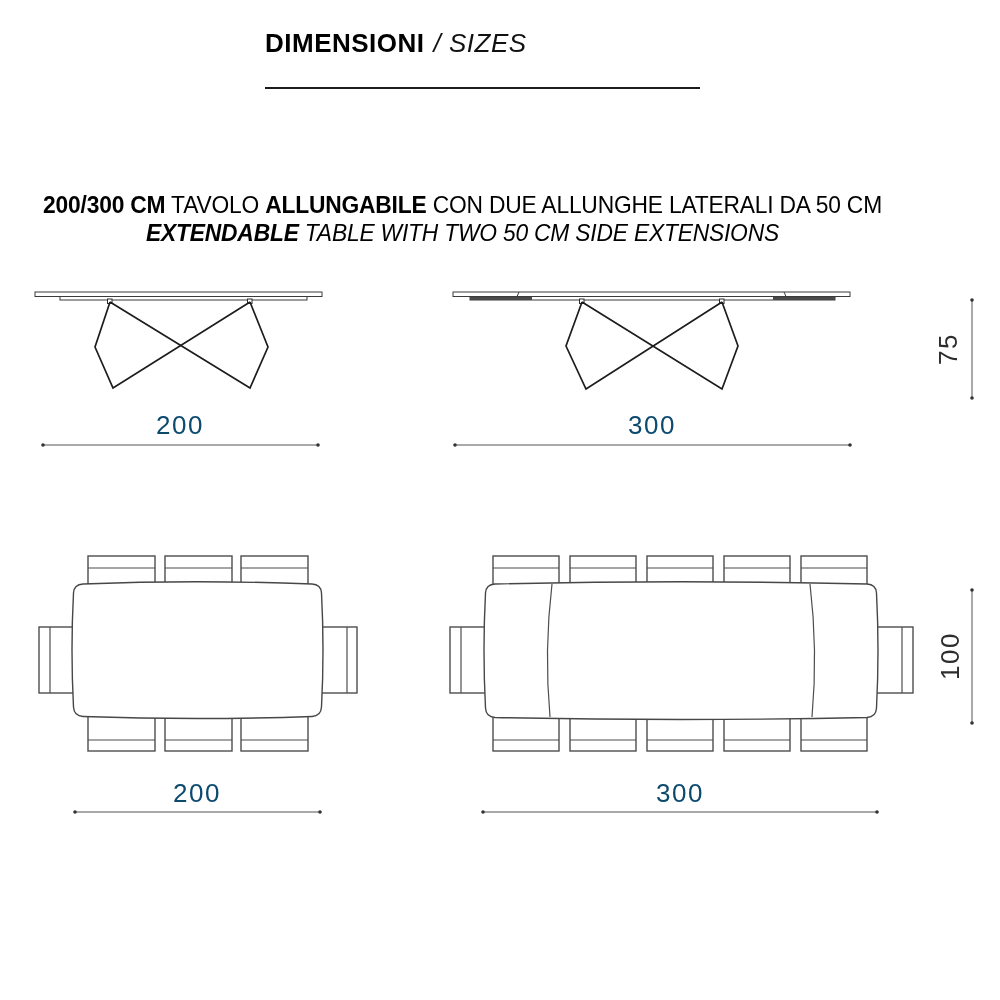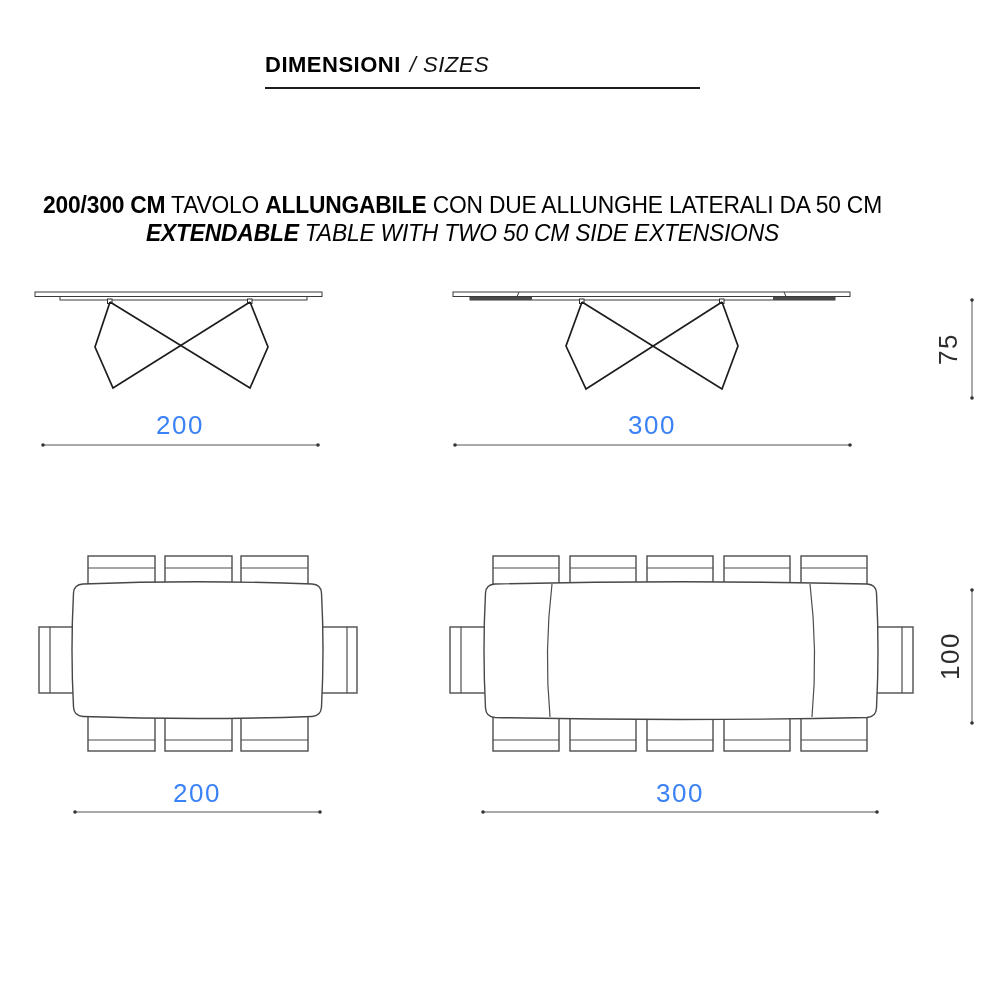--- a/index.html
+++ b/index.html
@@ -1,33 +1,33 @@
 <!DOCTYPE html>
 <html><head>
 <meta charset="utf-8">
 <style>
   html,body{margin:0;padding:0;background:#fff;}
   body{width:1000px;height:1000px;position:relative;overflow:hidden;
        font-family:"Liberation Sans","DejaVu Sans",sans-serif;color:#000;}
 
-  .title{position:absolute;left:265px;top:28px;font-size:22px;white-space:nowrap;margin-top:24px;}
+  .title{position:absolute;left:265px;top:28px;font-size:26px;white-space:nowrap;}
   .title .t-bold{font-weight:700;letter-spacing:.5px;}
   .title .t-italic{font-style:italic;font-weight:400;margin-left:9px;letter-spacing:.5px;color:#111;}
   .title-rule{position:absolute;left:265px;top:87px;width:435px;height:2px;background:#1c1c1c;}
 
   .desc{position:absolute;left:0;top:0;width:925px;text-align:center;
         transform:scaleX(0.95);transform-origin:50% 0;white-space:nowrap;}
   .desc-line1{position:absolute;left:0;top:191px;width:100%;font-size:24px;letter-spacing:-.2px;}
   .desc-line2{position:absolute;left:0;top:219px;width:100%;font-size:24px;font-style:italic;letter-spacing:-.2px;}
   .b{font-weight:700;}
 
   .diagram-svg{position:absolute;left:0;top:0;}
 
   .dim-label-h{position:absolute;transform:translateX(-50%);font-size:26px;
-               color:#3b82f6;letter-spacing:1.5px;line-height:30px;}
+               color:#0c4a6e;letter-spacing:1.5px;line-height:30px;}
   .dim-label-v{position:absolute;transform:translate(-50%,-50%) rotate(-90deg);
                font-size:26px;color:#2d2d2d;letter-spacing:1.5px;line-height:26px;}
 
   
   .slab{fill:#ffffff;stroke:#3a3a3a;stroke-width:1;}
   .slab-dark{fill:#4a4a4a;stroke:none;}
   .leg{fill:none;stroke:#1d1d1d;stroke-width:1.7;stroke-linejoin:miter;}
   .anchor{fill:#ffffff;stroke:#2a2a2a;stroke-width:1;}
   .chair{fill:#ffffff;stroke:#4d4d4d;stroke-width:1.4;}
   .chair-line{stroke:#4d4d4d;stroke-width:1.2;}

